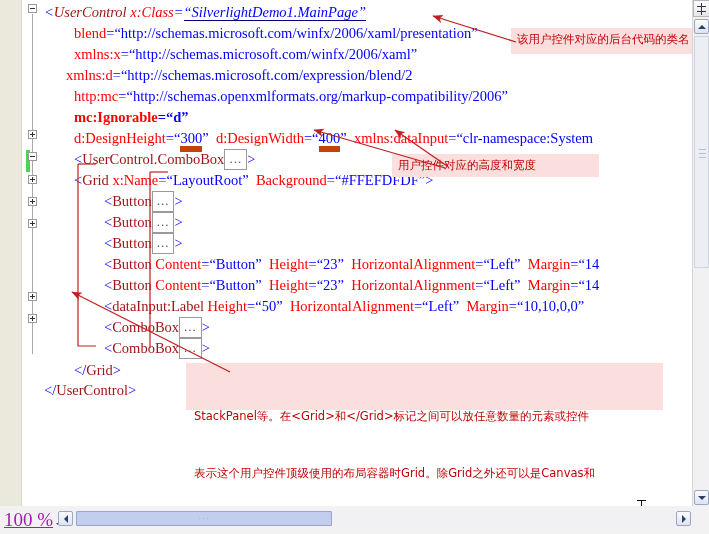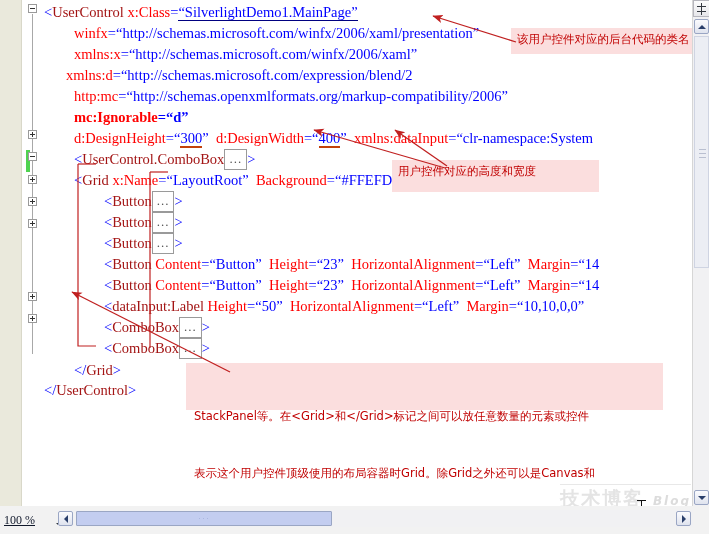--- a/index.html
+++ b/index.html
@@ -93,21 +93,21 @@
   .tok-tag   { color: #a31515; }
   .tok-attr  { color: #ff0000; }
   .tok-val   { color: #0000ff; }
   .tok-punct { color: #0000ff; }
   .tok-plain { color: #000000; }
 
   .underline-blue {
     border-bottom: 1px solid #000080;
   }
   .underline-red {
-    border-bottom: 2px solid #c2410c;
+    border-bottom: 6px solid #c2410c;
   }
 
   
   .ellipsis {
     display: inline-block;
     border: 1px solid #9a9a9a;
     background: #ffffff;
     color: #555;
     font-family: "Liberation Serif", serif;
     font-size: 13px;
@@ -220,22 +220,22 @@
     position: absolute;
     left: 0; bottom: 0;
     width: 709px; height: 28px;
     background: #f2f2f2;
   }
   .zoom-box {
     position: absolute;
     left: 4px; top: 5px;
     width: 62px; height: 18px;
     font-family: "Liberation Serif", serif;
-    font-size: 12px;
-    color: #0f172a;
+    font-size: 19px;
+    color: #a21caf;
     line-height: 18px;
     text-decoration: underline;
   }
   .zoom-caret {
     position: absolute;
     left: 52px; top: 12px;
     width: 0; height: 0;
     border-left: 4px solid transparent;
     border-right: 4px solid transparent;
     border-top: 4px solid #33383f;
@@ -348,22 +348,22 @@
       <span class="vbar"></span>
     </div>
     <div class="outline-box" style="left:6px;top:314px;">
       <span class="hbar"></span>
       <span class="vbar"></span>
     </div>
   </div>
 
   <div class="code-surface">
     <div id="code-lines">
-        <div class="code-line" style="top: 2px; left: 0px;"><span class="tok-punct">&lt;</span><span class="tok-tag">UserControl</span><span class="tok-plain"> </span><span class="tok-attr">x:Class</span><span class="tok-punct">=</span><span class="tok-val underline-blue">“SilverlightDemo1.MainPage”</span></div>
-        <div class="code-line" style="top: 23px; left: 30px;"><span class="tok-attr">winfx</span><span class="tok-punct">=</span><span class="tok-val">“http://schemas.microsoft.com/winfx/2006/xaml/presentation”</span></div>
+        <div class="code-line" style="top: 2px; left: 0px; font-style: italic;"><span class="tok-punct">&lt;</span><span class="tok-tag">UserControl</span><span class="tok-plain"> </span><span class="tok-attr">x:Class</span><span class="tok-punct">=</span><span class="tok-val underline-blue">“SilverlightDemo1.MainPage”</span></div>
+        <div class="code-line" style="top: 23px; left: 30px;"><span class="tok-attr">blend</span><span class="tok-punct">=</span><span class="tok-val">“http://schemas.microsoft.com/winfx/2006/xaml/presentation”</span></div>
         <div class="code-line" style="top: 44px; left: 30px;"><span class="tok-attr">xmlns:x</span><span class="tok-punct">=</span><span class="tok-val">“http://schemas.microsoft.com/winfx/2006/xaml”</span></div>
         <div class="code-line" style="top: 65px; left: 22px;"><span class="tok-attr">xmlns:d</span><span class="tok-punct">=</span><span class="tok-val">“http://schemas.microsoft.com/expression/blend/2</span></div>
         <div class="code-line" style="top: 86px; left: 30px;"><span class="tok-attr">http:mc</span><span class="tok-punct">=</span><span class="tok-val">“http://schemas.openxmlformats.org/markup-compatibility/2006”</span></div>
         <div class="code-line" style="top: 107px; left: 30px; font-weight: bold;"><span class="tok-attr">mc:Ignorable</span><span class="tok-punct">=</span><span class="tok-val">“d”</span></div>
         <div class="code-line" style="top: 128px; left: 30px;"><span class="tok-attr">d:DesignHeight</span><span class="tok-punct">=</span><span class="tok-val">“</span><span class="tok-val underline-red">300</span><span class="tok-val">”</span><span class="tok-plain">  </span><span class="tok-attr">d:DesignWidth</span><span class="tok-punct">=</span><span class="tok-val">“</span><span class="tok-val underline-red">400</span><span class="tok-val">”</span><span class="tok-plain">  </span><span class="tok-attr">xmlns:dataInput</span><span class="tok-punct">=</span><span class="tok-val">“clr-namespace:System</span></div>
         <div class="code-line" style="top: 149px; left: 30px;"><span class="tok-punct">&lt;</span><span class="tok-tag">UserControl.ComboBox</span><span class="ellipsis">...</span><span class="tok-punct">&gt;</span></div>
         <div class="code-line" style="top: 170px; left: 30px;"><span class="tok-punct">&lt;</span><span class="tok-tag">Grid</span><span class="tok-plain"> </span><span class="tok-attr">x:Name</span><span class="tok-punct">=</span><span class="tok-val">“LayoutRoot”</span><span class="tok-plain">  </span><span class="tok-attr">Background</span><span class="tok-punct">=</span><span class="tok-val">“#FFEFDFDF”</span><span class="tok-punct">&gt;</span></div>
         <div class="code-line" style="top: 191px; left: 60px;"><span class="tok-punct">&lt;</span><span class="tok-tag">Button</span><span class="ellipsis">...</span><span class="tok-punct">&gt;</span></div>
         <div class="code-line" style="top: 212px; left: 60px;"><span class="tok-punct">&lt;</span><span class="tok-tag">Button</span><span class="ellipsis">...</span><span class="tok-punct">&gt;</span></div>
         <div class="code-line" style="top: 233px; left: 60px;"><span class="tok-punct">&lt;</span><span class="tok-tag">Button</span><span class="ellipsis">...</span><span class="tok-punct">&gt;</span></div>
@@ -372,21 +372,21 @@
         <div class="code-line" style="top: 296px; left: 60px;"><span class="tok-punct">&lt;</span><span class="tok-tag">dataInput:Label</span><span class="tok-plain"> </span><span class="tok-attr">Height</span><span class="tok-punct">=</span><span class="tok-val">“50”</span><span class="tok-plain">  </span><span class="tok-attr">HorizontalAlignment</span><span class="tok-punct">=</span><span class="tok-val">“Left”</span><span class="tok-plain">  </span><span class="tok-attr">Margin</span><span class="tok-punct">=</span><span class="tok-val">“10,10,0,0”</span></div>
         <div class="code-line" style="top: 317px; left: 60px;"><span class="tok-punct">&lt;</span><span class="tok-tag">ComboBox</span><span class="ellipsis">...</span><span class="tok-punct">&gt;</span></div>
         <div class="code-line" style="top: 338px; left: 60px;"><span class="tok-punct">&lt;</span><span class="tok-tag">ComboBox</span><span class="ellipsis">...</span><span class="tok-punct">&gt;</span></div>
         <div class="code-line" style="top: 360px; left: 30px;"><span class="tok-punct">&lt;/</span><span class="tok-tag">Grid</span><span class="tok-punct">&gt;</span></div>
         <div class="code-line" style="top: 380px; left: 0px;"><span class="tok-punct">&lt;/</span><span class="tok-tag">UserControl</span><span class="tok-punct">&gt;</span></div>
       </div>
   </div>
 
   <div class="callout" style="left:511px; top:28px; width:198px; height:26px;">该用户控件对应的后台代码的类名</div>
 
-  <div class="callout" style="left:392px; top:160px; width:207px; height:32px;">用户控件对应的高度和宽度</div>
+  <div class="callout" style="left:392px; top:154px; width:207px; height:23px;">用户控件对应的高度和宽度</div>
 
   <div class="callout multi" style="left:186px; top:363px; width:477px; height:47px; padding:6px 8px;">
     <div>StackPanel等。在&lt;Grid&gt;和&lt;/Grid&gt;标记之间可以放任意数量的元素或控件</div>
     <div>表示这个用户控件顶级使用的布局容器时Grid。除Grid之外还可以是Canvas和</div>
   </div>
 
   <svg class="overlay" viewBox="0 0 709 534" width="709" height="534">
     <defs>
       <marker id="ah" markerWidth="9" markerHeight="9" refX="7.5" refY="3.2" orient="auto" markerUnits="strokeWidth">
         <path d="M0,0 L8,3.2 L0,6.4 L2,3.2 z" fill="#c02020"></path>
@@ -422,24 +422,20 @@
       <span class="grip" style="top:116px;"></span>
       <span class="grip" style="top:120px;"></span>
     </div>
     <div class="sb-btn" style="top:490px;">
       <span class="tri tri-down"></span>
     </div>
   </div>
 
   <div class="watermark">
     <div class="wm-rule"></div>
-    <div class="wm-line2">
-      <span>技术博客</span>
-      <span class="wm-blog">Blog</span>
-    </div>
   </div>
 
   <div class="ibeam">
     <span class="t" style="top:0;"></span>
     <span class="stem"></span>
     <span class="t" style="top:17px;"></span>
   </div>
 
   <div class="bottom-bar">
     <div class="zoom-box">

